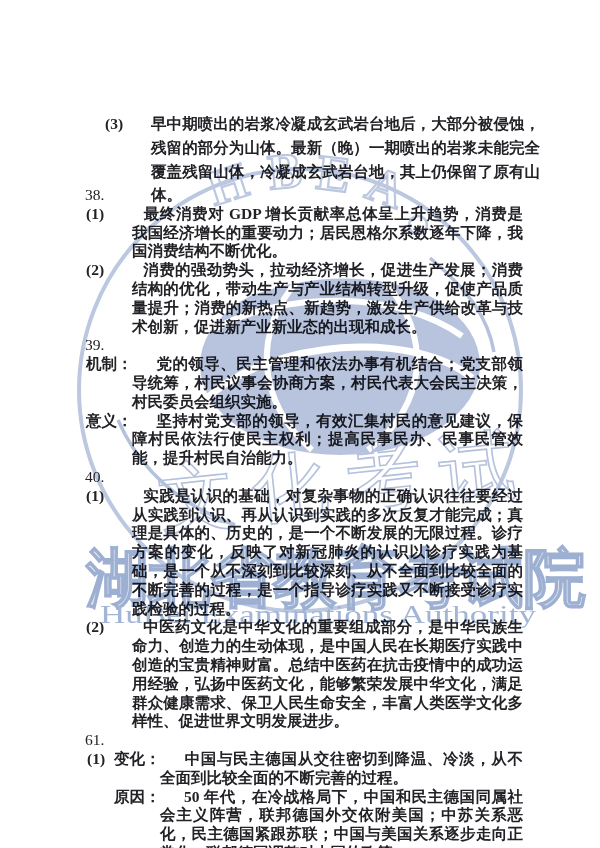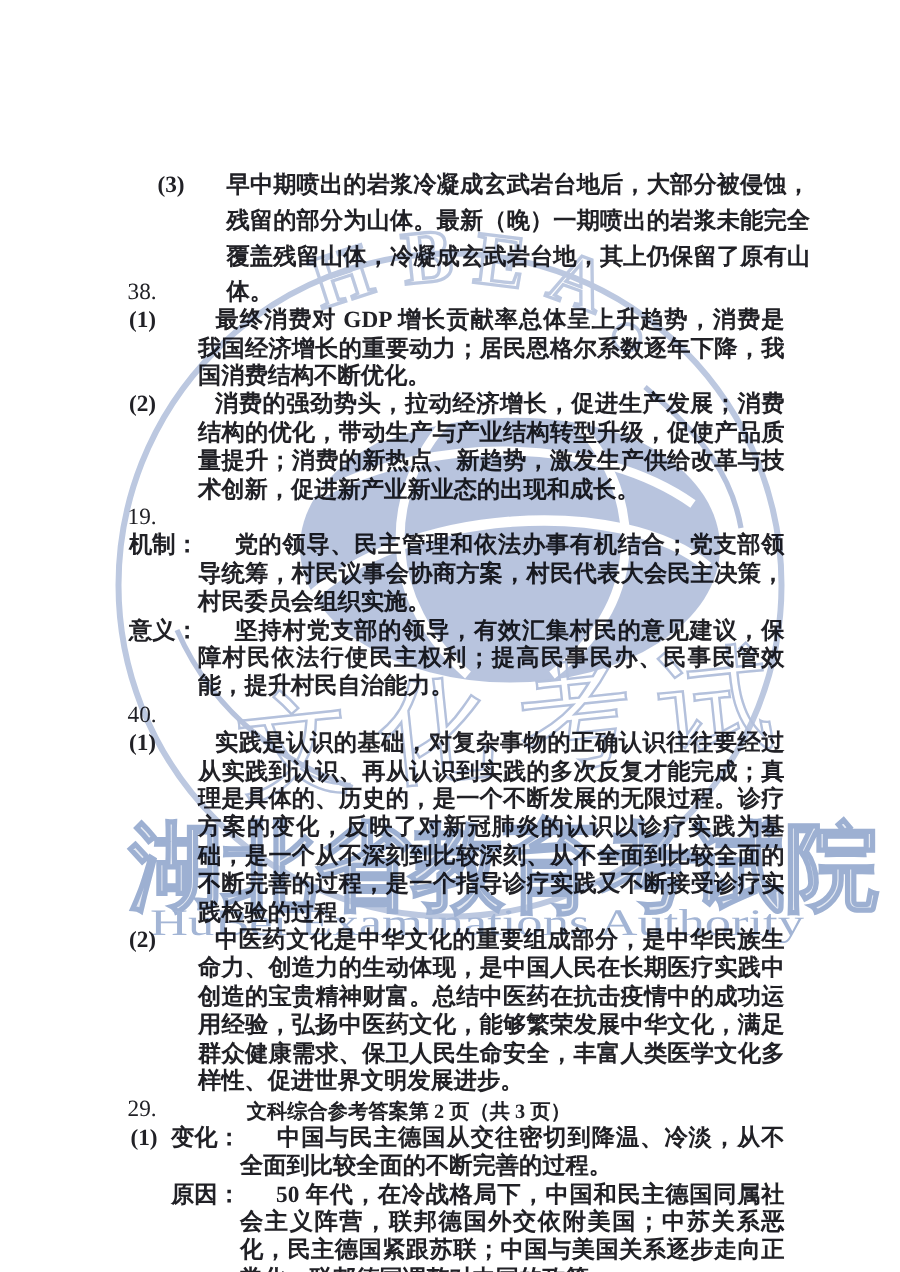--- a/index.html
+++ b/index.html
@@ -49,34 +49,33 @@
 
   <div class="geo-block">
     <p><span class="lb lb-23">(3)</span><span>早中期喷出的岩浆冷凝成玄武岩台地后，大部分被侵蚀，残留的部分为山体。最新（晚）一期喷出的岩浆未能完全覆盖残留山体，冷凝成玄武岩台地，其上仍保留了原有山体。</span></p>
   </div>
 
   <div class="main-block">
     <p class="qnum">38.</p>
     <p class="item"><span class="lb lb-34">(1)</span><span>最终消费对 GDP 增长贡献率总体呈上升趋势，消费是我国经济增长的重要动力；居民恩格尔系数逐年下降，我国消费结构不断优化。</span></p>
     <p class="item"><span class="lb lb-34">(2)</span><span>消费的强劲势头，拉动经济增长，促进生产发展；消费结构的优化，带动生产与产业结构转型升级，促使产品质量提升；消费的新热点、新趋势，激发生产供给改革与技术创新，促进新产业新业态的出现和成长。</span></p>
 
-    <p class="qnum">19.</p>
+    <p class="qnum">39.</p>
     <p class="item"><span class="lb lb-47">机制：</span><span>党的领导、民主管理和依法办事有机结合；党支部领导统筹，村民议事会协商方案，村民代表大会民主决策，村民委员会组织实施。</span></p>
     <p class="item"><span class="lb lb-47">意义：</span><span>坚持村党支部的领导，有效汇集村民的意见建议，保障村民依法行使民主权利；提高民事民办、民事民管效能，提升村民自治能力。</span></p>
 
     <p class="qnum">40.</p>
     <p class="item"><span class="lb lb-34">(1)</span><span>实践是认识的基础，对复杂事物的正确认识往往要经过从实践到认识、再从认识到实践的多次反复才能完成；真理是具体的、历史的，是一个不断发展的无限过程。诊疗方案的变化，反映了对新冠肺炎的认识以诊疗实践为基础，是一个从不深刻到比较深刻、从不全面到比较全面的不断完善的过程，是一个指导诊疗实践又不断接受诊疗实践检验的过程。</span></p>
     <p class="item"><span class="lb lb-34">(2)</span><span>中医药文化是中华文化的重要组成部分，是中华民族生命力、创造力的生动体现，是中国人民在长期医疗实践中创造的宝贵精神财富。总结中医药在抗击疫情中的成功运用经验，弘扬中医药文化，能够繁荣发展中华文化，满足群众健康需求、保卫人民生命安全，丰富人类医学文化多样性、促进世界文明发展进步。</span></p>
 
-    <p class="qnum">29.</p>
+    <p class="qnum">61.</p>
     <p class="sub"><span class="lb outer-lb">(1)</span><span class="lb lb-47">变化：</span><span>中国与民主德国从交往密切到降温、冷淡，从不全面到比较全面的不断完善的过程。</span></p>
     <p class="sub"><span class="lb lb-47">原因：</span><span>50 年代，在冷战格局下，中国和民主德国同属社会主义阵营，联邦德国外交依附美国；中苏关系恶化，民主德国紧跟苏联；中国与美国关系逐步走向正常化，联邦德国调整对中国的政策。</span></p>
   </div>
 
-  <div class="footer">文科综合参考答案第 2 页（共 3 页）</div>
 
   <svg class="wm" viewBox="0 0 600 848">
 
     <circle cx="300" cy="390" r="221" fill="none" stroke="#bcc8e0" stroke-width="4"></circle>
 
     <g fill="none" stroke="#bcc8e0" stroke-width="2.2" font-size="50" font-weight="bold">
       <text x="208" y="202" transform="rotate(-18 224 184)">H</text>
       <text x="268" y="188" transform="rotate(-6 283 170)">B</text>
       <text x="317" y="190" transform="rotate(7 331 172)">E</text>
       <text x="368" y="204" transform="rotate(20 386 186)">A</text>

